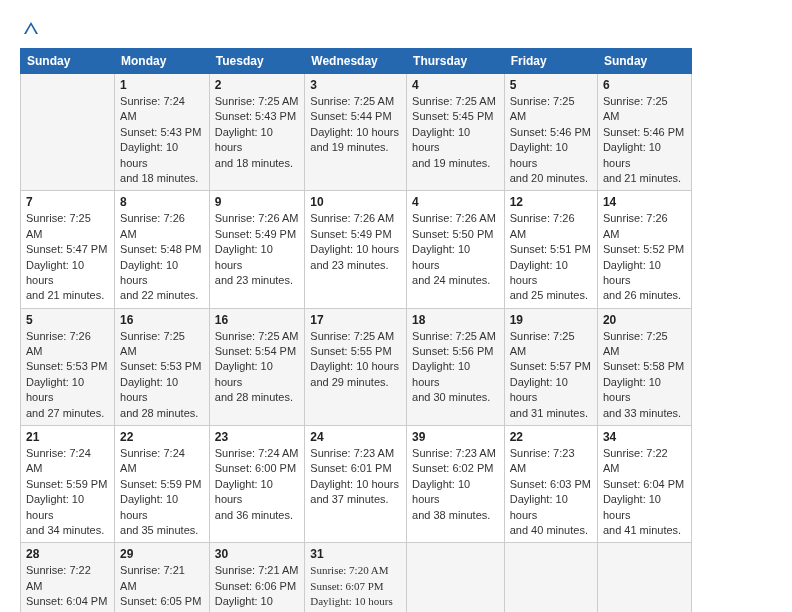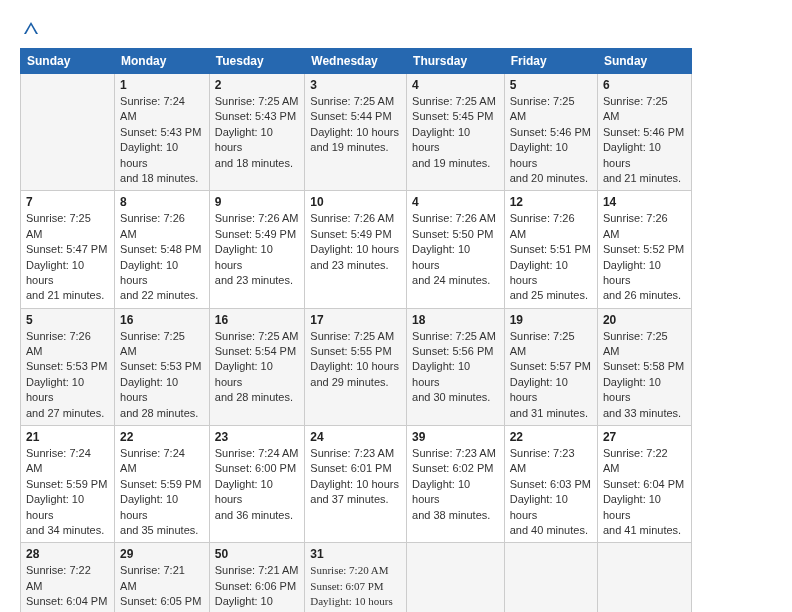--- a/index.html
+++ b/index.html
@@ -317,21 +317,21 @@
 and 38 minutes.</div>
           </td>
           <td>
             <span class="day-number">22</span>
             <div class="day-info" style="white-space: pre-line;">Sunrise: 7:23 AM
 Sunset: 6:03 PM
 Daylight: 10 hours
 and 40 minutes.</div>
           </td>
           <td>
-            <span class="day-number">27</span>
+            <span class="day-number">34</span>
             <div class="day-info" style="white-space: pre-line;">Sunrise: 7:22 AM
 Sunset: 6:04 PM
 Daylight: 10 hours
 and 41 minutes.</div>
           </td>
         </tr>
         <tr>
           <td>
             <span class="day-number">28</span>
             <div class="day-info" style="white-space: pre-line;">Sunrise: 7:22 AM
@@ -340,21 +340,21 @@
 and 42 minutes.</div>
           </td>
           <td>
             <span class="day-number">29</span>
             <div class="day-info" style="white-space: pre-line;">Sunrise: 7:21 AM
 Sunset: 6:05 PM
 Daylight: 10 hours
 and 43 minutes.</div>
           </td>
           <td>
-            <span class="day-number">50</span>
+            <span class="day-number">30</span>
             <div class="day-info" style="white-space: pre-line;">Sunrise: 7:21 AM
 Sunset: 6:06 PM
 Daylight: 10 hours
 and 45 minutes.</div>
           </td>
           <td>
             <span class="day-number">31</span>
             <div class="day-info" style="white-space: pre-line; font-family: Liberation Serif, serif;">Sunrise: 7:20 AM
 Sunset: 6:07 PM
 Daylight: 10 hours

